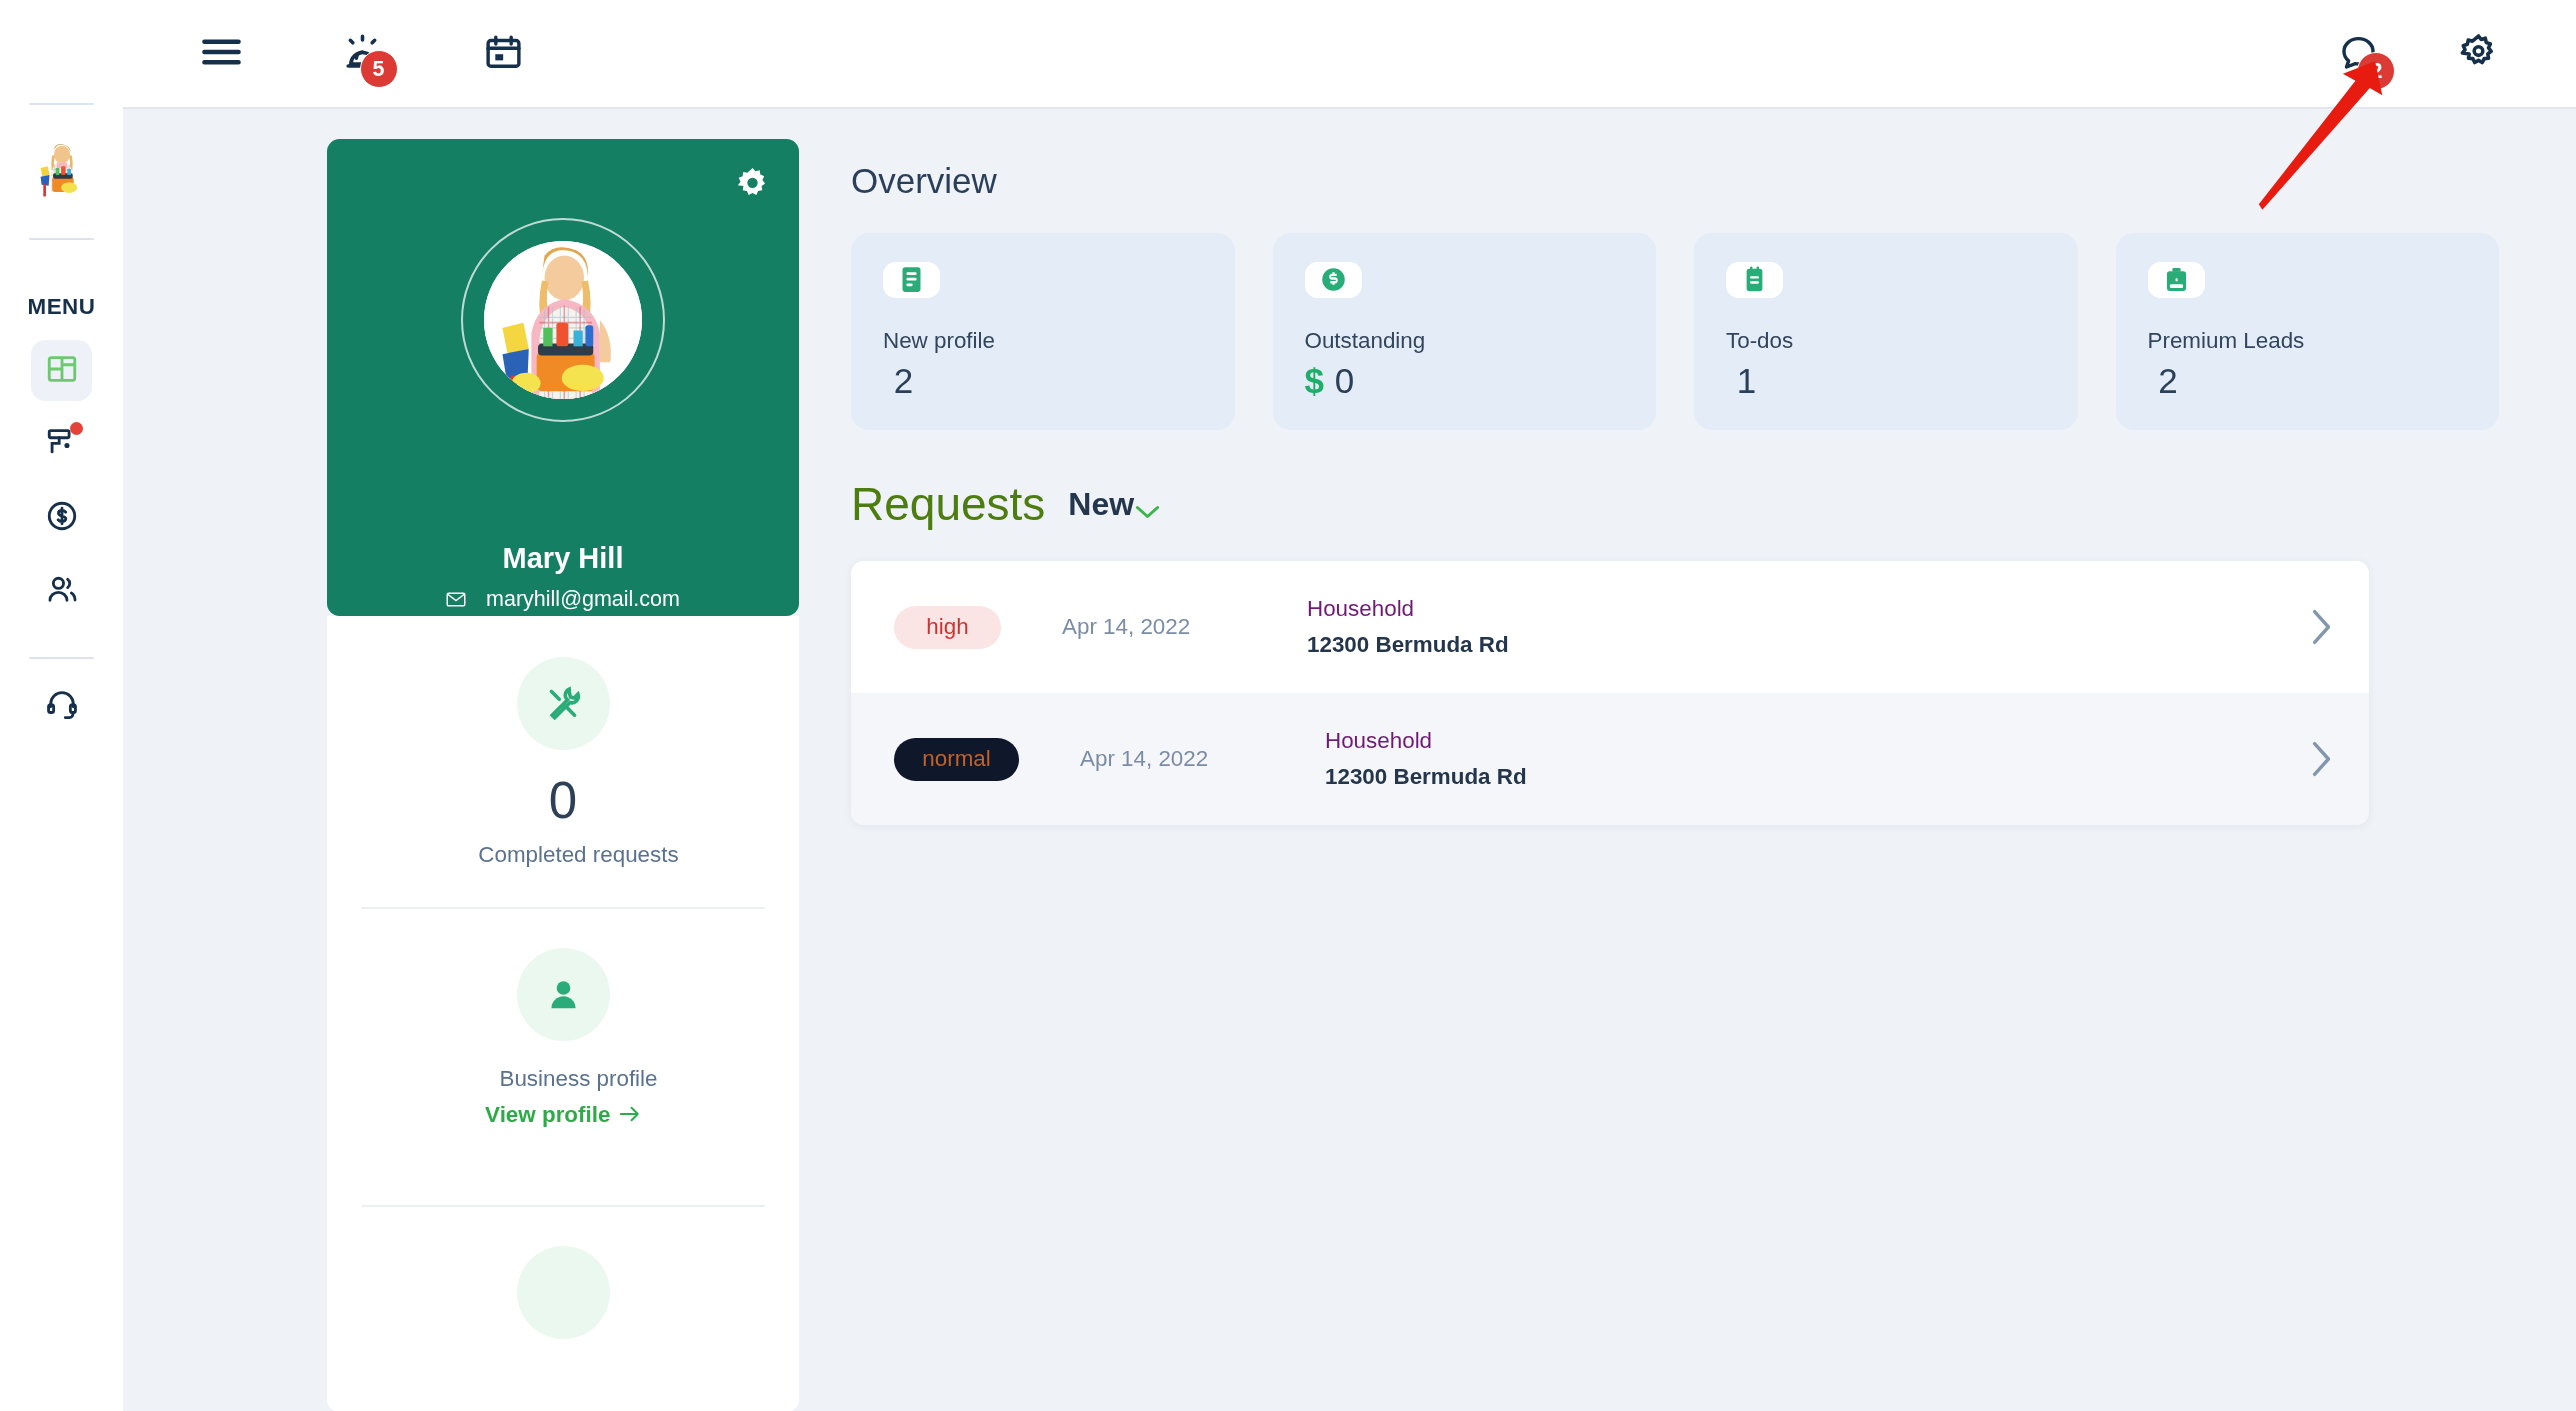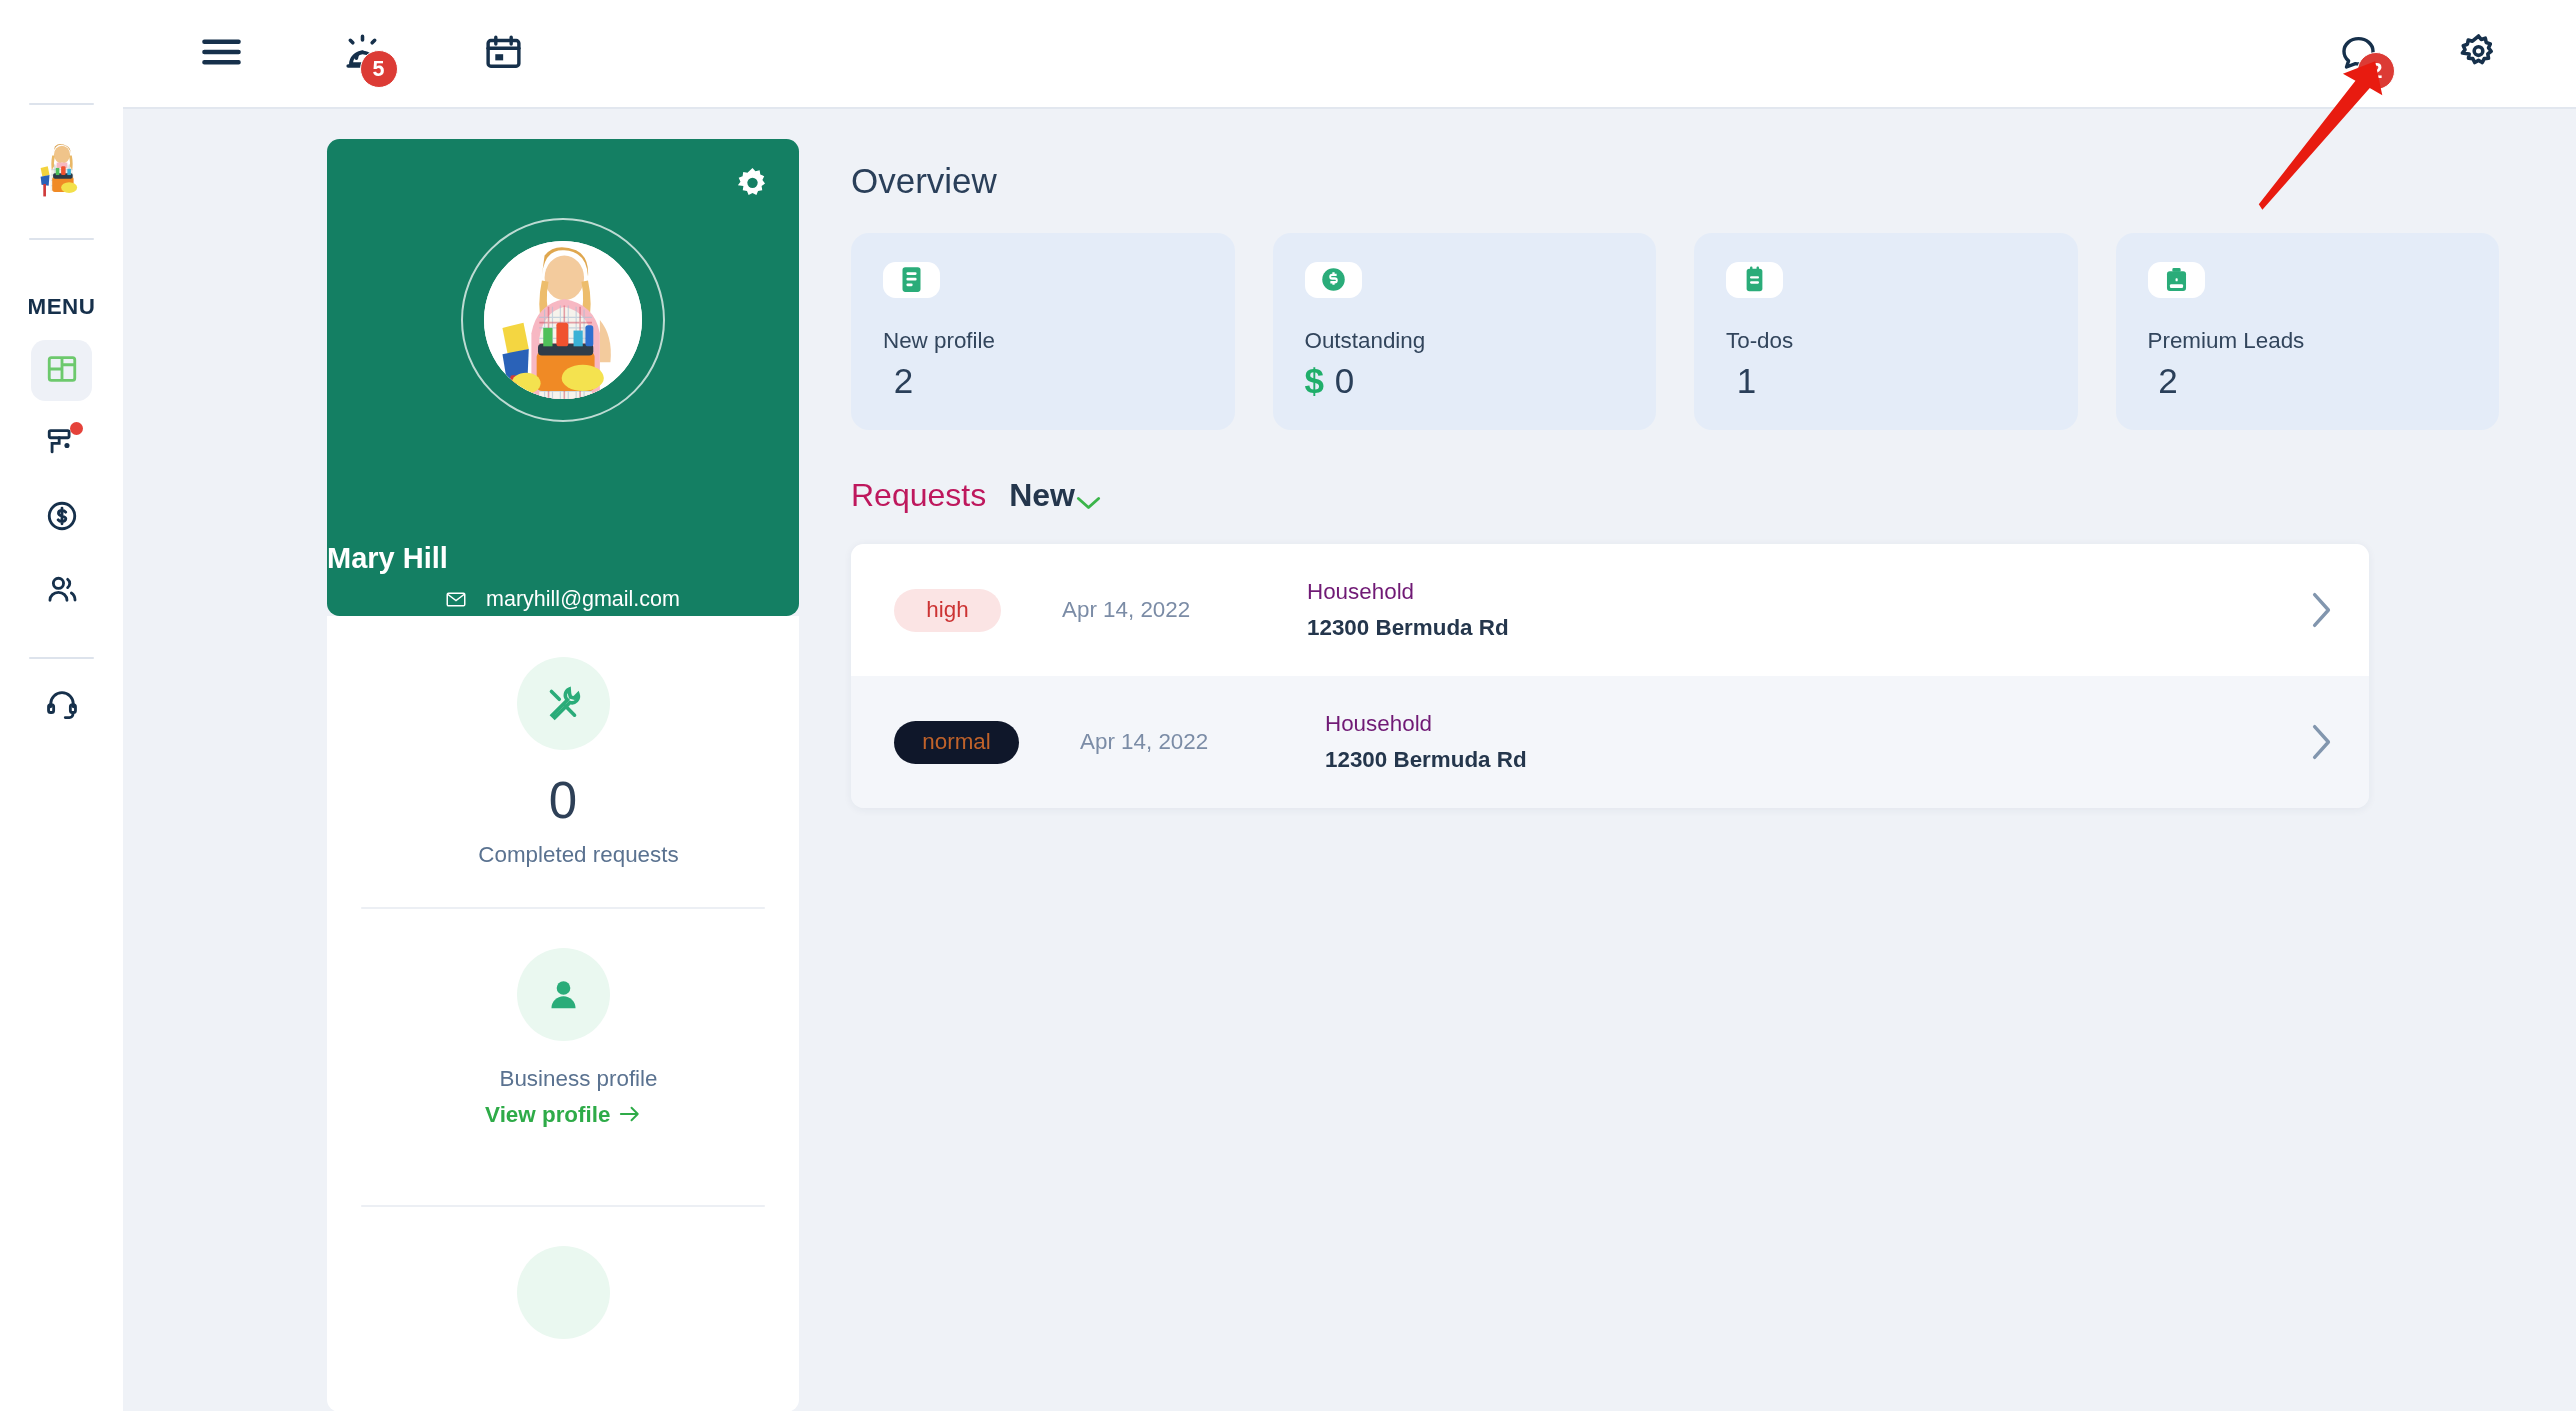--- a/index.html
+++ b/index.html
@@ -91,21 +91,21 @@
     border: 2.7px solid rgba(255,255,255,.72);
     display: flex; align-items: center; justify-content: center;
   }
   #avatar-photo {
     width: 158px; height: 158px; border-radius: 50%;
     background: #ffffff; overflow: hidden;
     display: flex; align-items: flex-end; justify-content: center;
   }
   #profile-name {
     position: absolute; left: 0; right: 0; top: 403px;
-    color: #fff;
+    text-align: center; color: #fff;
     font-size: 29px; font-weight: 700;
   }
   .profile-line {
     position: absolute; left: 0; right: 0;
     display: flex; align-items: center; justify-content: center;
     gap: 20px; color: #ffffff; font-size: 21.5px;
   }
   .profile-line .pl-ico { width: 20px; display: flex; justify-content: center; }
   #profile-email { top: 448px; }
 
@@ -164,21 +164,21 @@
   .kpi-value {
     font-size: 35px; color: #2a3f59; margin-top: 7.2px;
     display: flex; align-items: baseline; gap: 10.7px;
   }
   .kpi-cur { color: #1fae6a; font-weight: 700; }
 
   #requests-head {
     display: flex; align-items: center; gap: 23px;
     margin-top: 47px;
   }
-  #requests-word { font-size: 32px; color: #be185d; font-weight: 400; }
+  #requests-word { font-size: 46px; color: #4d7c0f; font-weight: 400; }
   #requests-filter {
     display: flex; align-items: flex-end; cursor: pointer;
   }
   #requests-filter-label { font-size: 32px; color: #24364c; font-weight: 700; }
 
   #requests-list {
     margin-top: 30px; width: 1518px;
     border-radius: 12.5px; overflow: hidden;
     box-shadow: 0 1.8px 9px rgba(30,50,80,.06);
   }

